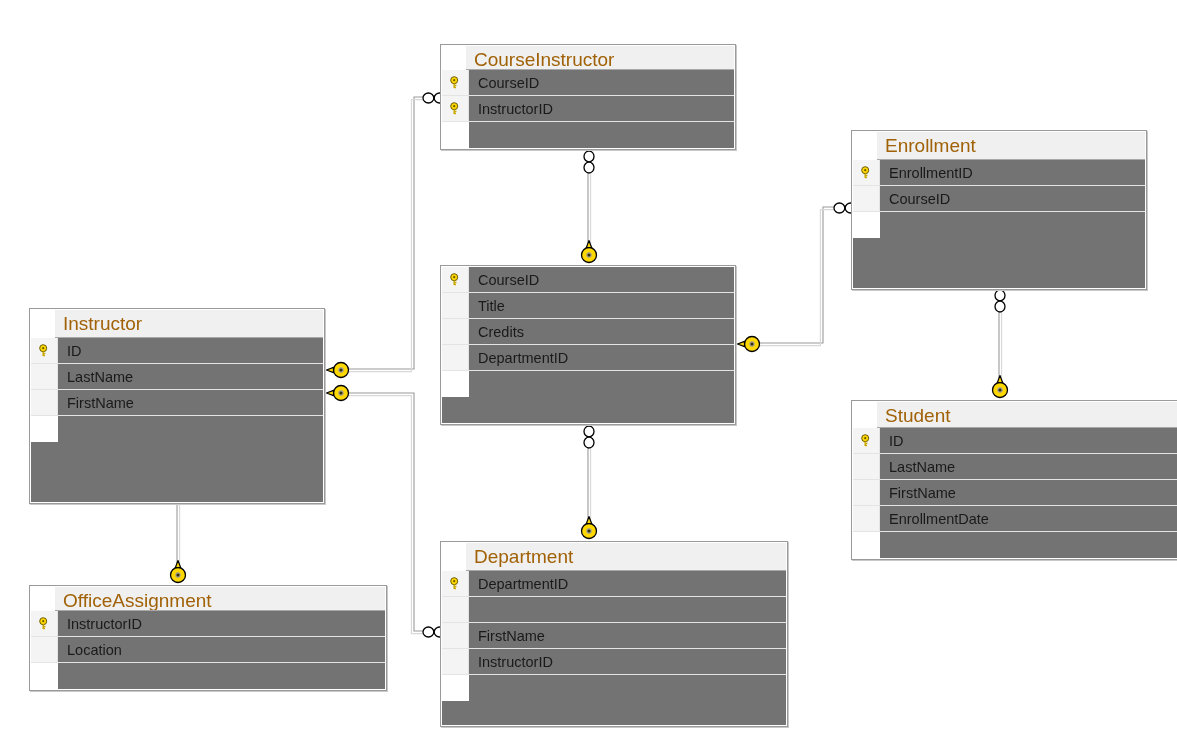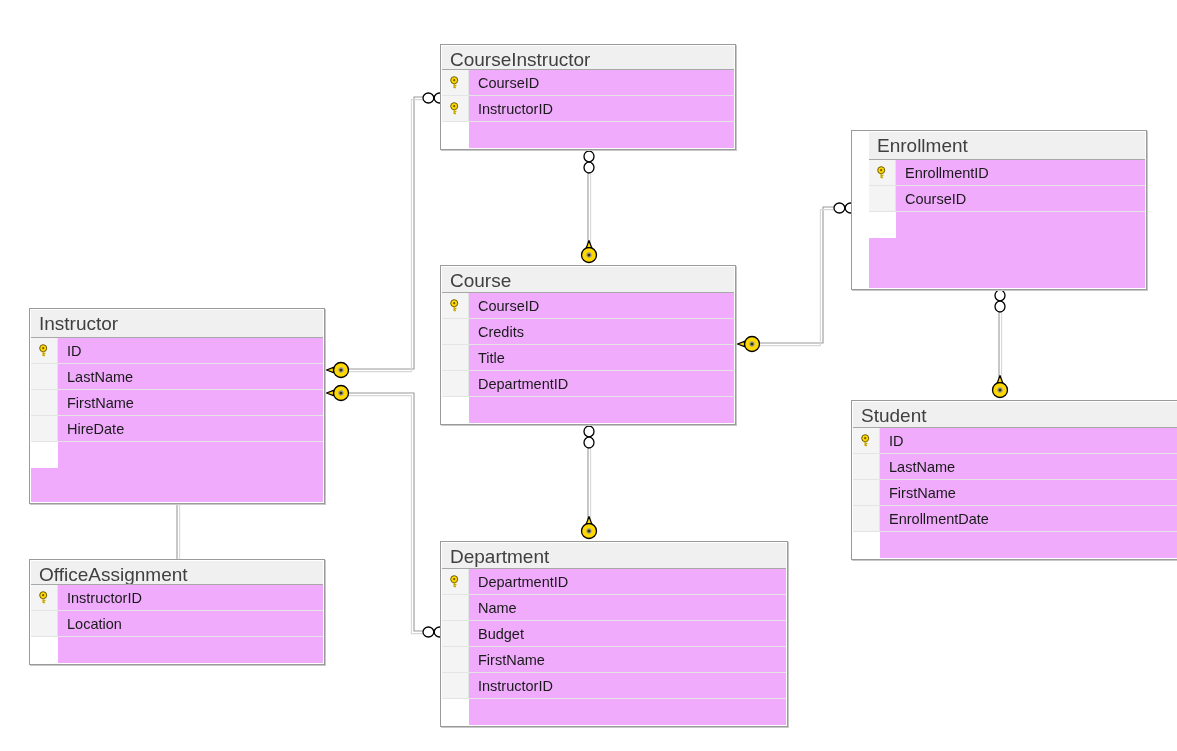--- a/index.html
+++ b/index.html
@@ -46,32 +46,33 @@
     box-sizing: border-box;
     display: flex;
     flex-direction: column;
   }
   .entity-title {
     height: 28px;
     line-height: 28px;
     background: #f0f0f0;
     border-bottom: 1px solid #a8a8a8;
     font-size: 19px;
-    color: #404040;
+    color: #a16207;
     padding-left: 8px;
     font-weight: normal;
     white-space: nowrap;
     overflow: hidden;
     box-sizing: border-box;
+    margin-left: 24px;
   }
   .entity-fields {
     flex: 1 1 auto;
     display: flex;
     flex-direction: column;
-    background: #f0abfc;
+    background: #737373;
     box-sizing: border-box;
   }
   .field-row {
     height: 26px;
     display: flex;
     align-items: stretch;
     border-bottom: 1px solid #e4e4e4;
     box-sizing: border-box;
   }
   .field-row:last-child { border-bottom: none; }
@@ -230,21 +231,21 @@
               </div>
               <div class="field-name">InstructorID</div>
             </div>
             <div class="field-row blank">
               <div class="field-gutter"></div>
               <div class="field-name"></div>
             </div>
           </div>
         </div>
       </div>
-      <div class="entity" style="left: 851px; top: 130px; width: 296px; height: 160px; padding-left: 16px;">
+      <div class="entity" style="left: 851px; top: 130px; width: 296px; height: 160px;">
         <div class="entity-inner">
           <div class="entity-title">Enrollment</div>
           <div class="entity-fields">
             <div class="field-row">
               <div class="field-gutter">
                 <svg class="pk-icon" width="13" height="13" viewBox="0 0 13 13">
                   <ellipse cx="5.2" cy="4.2" rx="3.5" ry="3.5" fill="#ffd800" stroke="#6b5a00" stroke-width="1"></ellipse>
                   <circle cx="5.2" cy="4.2" r="1.1" fill="#6b5a00"></circle>
                   <path d="M 5.2 7.6 L 5.2 12 M 5.2 9.6 L 7.4 9.6 M 5.2 11.4 L 7.0 11.4" stroke="#c9a800" stroke-width="1.5" fill="none" stroke-linecap="butt"></path>
                 </svg>
@@ -277,55 +278,50 @@
               <div class="field-name">ID</div>
             </div>
             <div class="field-row">
               <div class="field-gutter"></div>
               <div class="field-name">LastName</div>
             </div>
             <div class="field-row">
               <div class="field-gutter"></div>
               <div class="field-name">FirstName</div>
             </div>
-            <div class="field-row">
-              <div class="field-gutter"></div>
-              <div class="field-name">HireDate</div>
-            </div>
             <div class="field-row blank">
               <div class="field-gutter"></div>
               <div class="field-name"></div>
             </div>
           </div>
         </div>
       </div>
       <div class="entity" style="left: 440px; top: 265px; width: 296px; height: 160px;">
         <div class="entity-inner">
-          <div class="entity-title">Course</div>
           <div class="entity-fields">
             <div class="field-row">
               <div class="field-gutter">
                 <svg class="pk-icon" width="13" height="13" viewBox="0 0 13 13">
                   <ellipse cx="5.2" cy="4.2" rx="3.5" ry="3.5" fill="#ffd800" stroke="#6b5a00" stroke-width="1"></ellipse>
                   <circle cx="5.2" cy="4.2" r="1.1" fill="#6b5a00"></circle>
                   <path d="M 5.2 7.6 L 5.2 12 M 5.2 9.6 L 7.4 9.6 M 5.2 11.4 L 7.0 11.4" stroke="#c9a800" stroke-width="1.5" fill="none" stroke-linecap="butt"></path>
                 </svg>
               </div>
               <div class="field-name">CourseID</div>
             </div>
             <div class="field-row">
               <div class="field-gutter"></div>
+              <div class="field-name">Title</div>
+            </div>
+            <div class="field-row">
+              <div class="field-gutter"></div>
               <div class="field-name">Credits</div>
             </div>
             <div class="field-row">
               <div class="field-gutter"></div>
-              <div class="field-name">Title</div>
-            </div>
-            <div class="field-row">
-              <div class="field-gutter"></div>
               <div class="field-name">DepartmentID</div>
             </div>
             <div class="field-row blank">
               <div class="field-gutter"></div>
               <div class="field-name"></div>
             </div>
           </div>
         </div>
       </div>
       <div class="entity" style="left: 851px; top: 400px; width: 348px; height: 160px;">
@@ -354,21 +350,21 @@
               <div class="field-gutter"></div>
               <div class="field-name">EnrollmentDate</div>
             </div>
             <div class="field-row blank">
               <div class="field-gutter"></div>
               <div class="field-name"></div>
             </div>
           </div>
         </div>
       </div>
-      <div class="entity" style="left: 29px; top: 559px; width: 296px; height: 106px;">
+      <div class="entity" style="left: 29px; top: 585px; width: 358px; height: 106px;">
         <div class="entity-inner">
           <div class="entity-title">OfficeAssignment</div>
           <div class="entity-fields">
             <div class="field-row">
               <div class="field-gutter">
                 <svg class="pk-icon" width="13" height="13" viewBox="0 0 13 13">
                   <ellipse cx="5.2" cy="4.2" rx="3.5" ry="3.5" fill="#ffd800" stroke="#6b5a00" stroke-width="1"></ellipse>
                   <circle cx="5.2" cy="4.2" r="1.1" fill="#6b5a00"></circle>
                   <path d="M 5.2 7.6 L 5.2 12 M 5.2 9.6 L 7.4 9.6 M 5.2 11.4 L 7.0 11.4" stroke="#c9a800" stroke-width="1.5" fill="none" stroke-linecap="butt"></path>
                 </svg>
@@ -395,25 +391,20 @@
                 <svg class="pk-icon" width="13" height="13" viewBox="0 0 13 13">
                   <ellipse cx="5.2" cy="4.2" rx="3.5" ry="3.5" fill="#ffd800" stroke="#6b5a00" stroke-width="1"></ellipse>
                   <circle cx="5.2" cy="4.2" r="1.1" fill="#6b5a00"></circle>
                   <path d="M 5.2 7.6 L 5.2 12 M 5.2 9.6 L 7.4 9.6 M 5.2 11.4 L 7.0 11.4" stroke="#c9a800" stroke-width="1.5" fill="none" stroke-linecap="butt"></path>
                 </svg>
               </div>
               <div class="field-name">DepartmentID</div>
             </div>
             <div class="field-row">
               <div class="field-gutter"></div>
-              <div class="field-name">Name</div>
-            </div>
-            <div class="field-row">
-              <div class="field-gutter"></div>
-              <div class="field-name">Budget</div>
             </div>
             <div class="field-row">
               <div class="field-gutter"></div>
               <div class="field-name">FirstName</div>
             </div>
             <div class="field-row">
               <div class="field-gutter"></div>
               <div class="field-name">InstructorID</div>
             </div>
             <div class="field-row blank">

